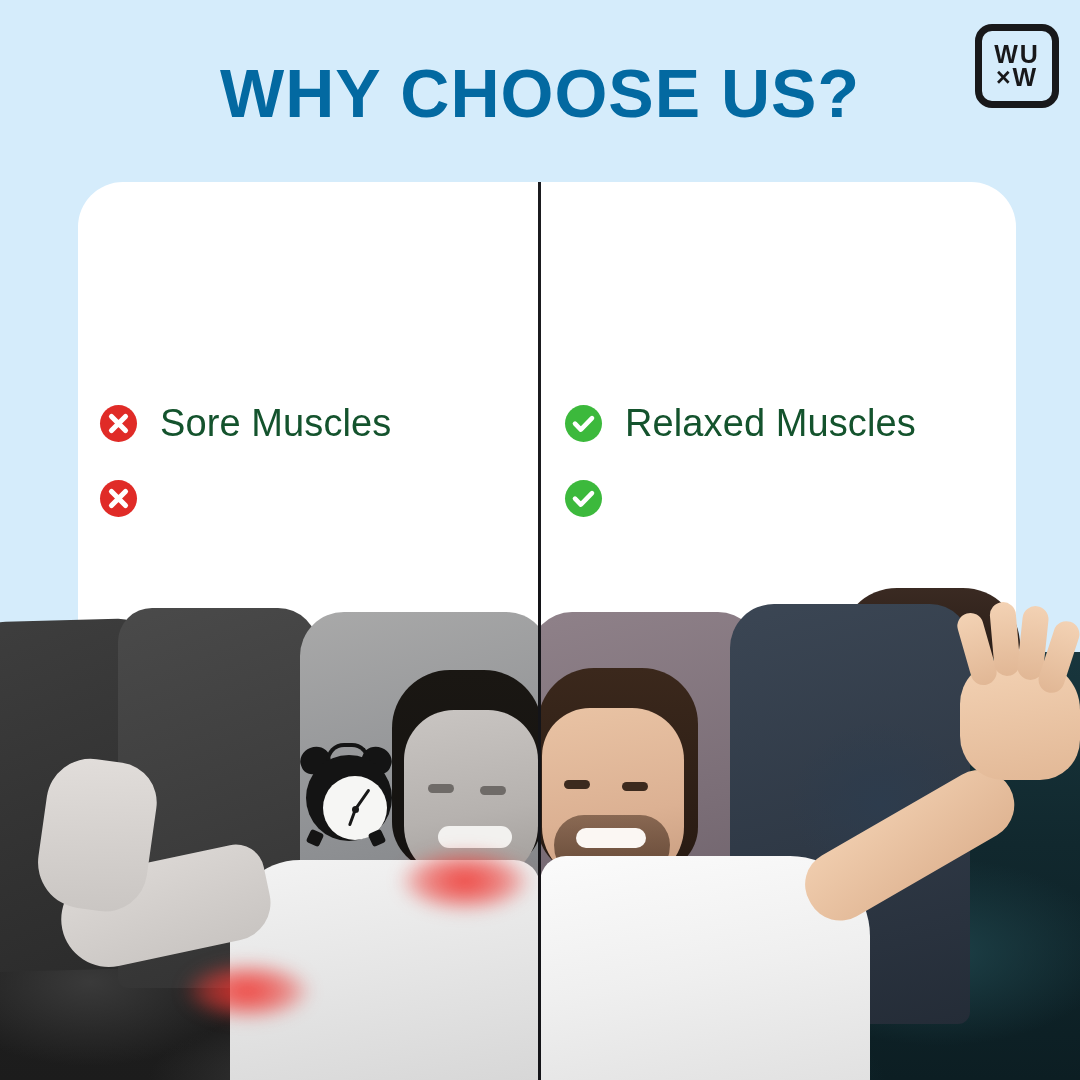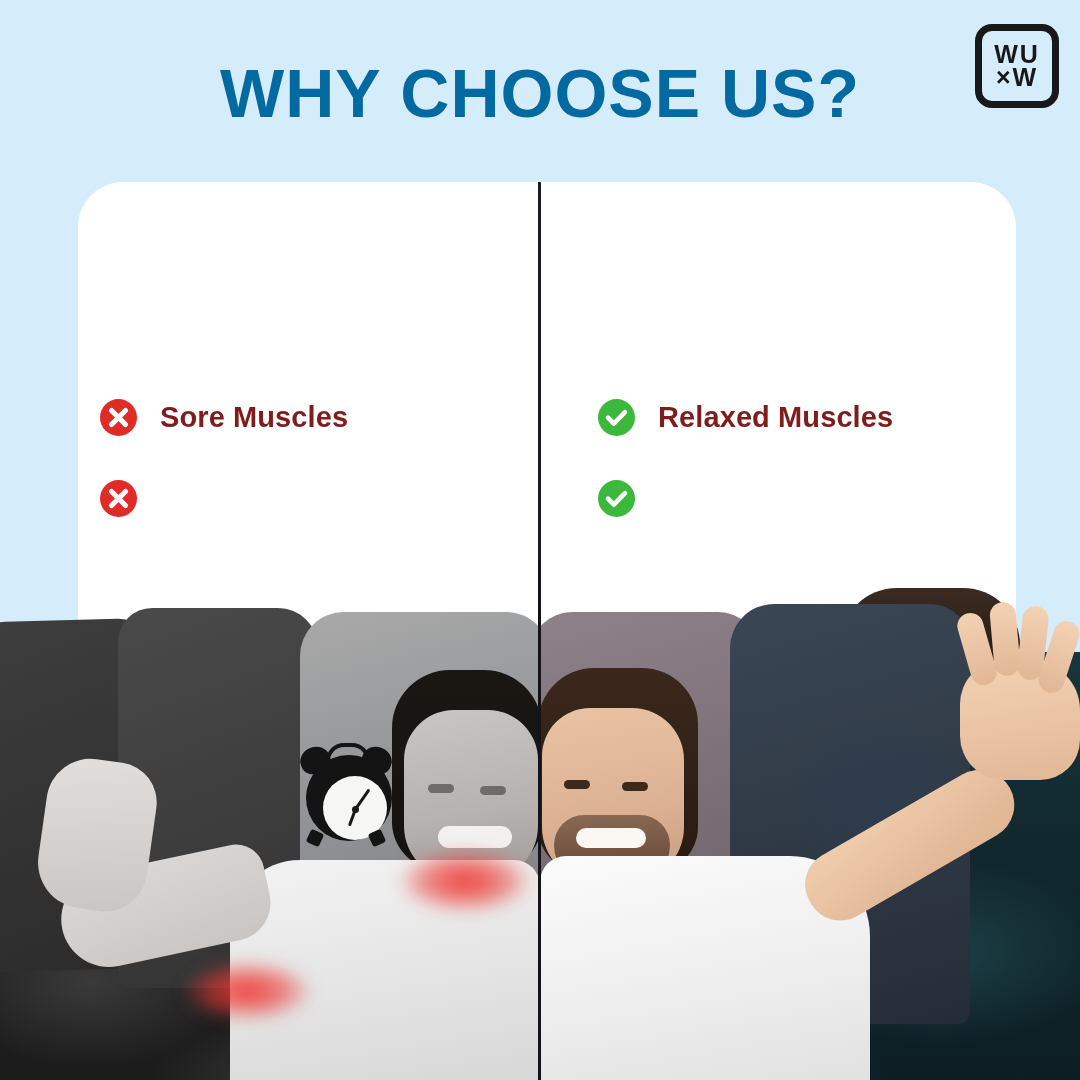--- a/index.html
+++ b/index.html
@@ -62,36 +62,36 @@
   .col-right{ left:463px; }
 
   .row{
     position:absolute;
     left:22px;
     width:430px;
     display:flex;
     align-items:center;
     gap:23px;
   }
-  .col-right .row{ left:57px; }
+  .col-right .row{ left:24px; }
 
   .icon{
     flex:0 0 auto;
     width:37px; height:37px;
     border-radius:50%;
     position:relative;
   }
   .icon-cross{ background:#e02b27; }
   .icon-check{ background:#3cb93c; }
   .icon svg{ position:absolute; left:0; top:0; width:37px; height:37px; }
 
   .row-label{
-    font-size:29px;
-    font-weight:700;
-    color:#7f1d1d;
+    font-size:38px;
+    font-weight:400;
+    color:#14532d;
     line-height:1.30;
     letter-spacing:0.1px;
     white-space:pre-line;
   }
 
   
   .photo{
     position:absolute;
     left:0; top:560px;
     width:1080px; height:520px;

